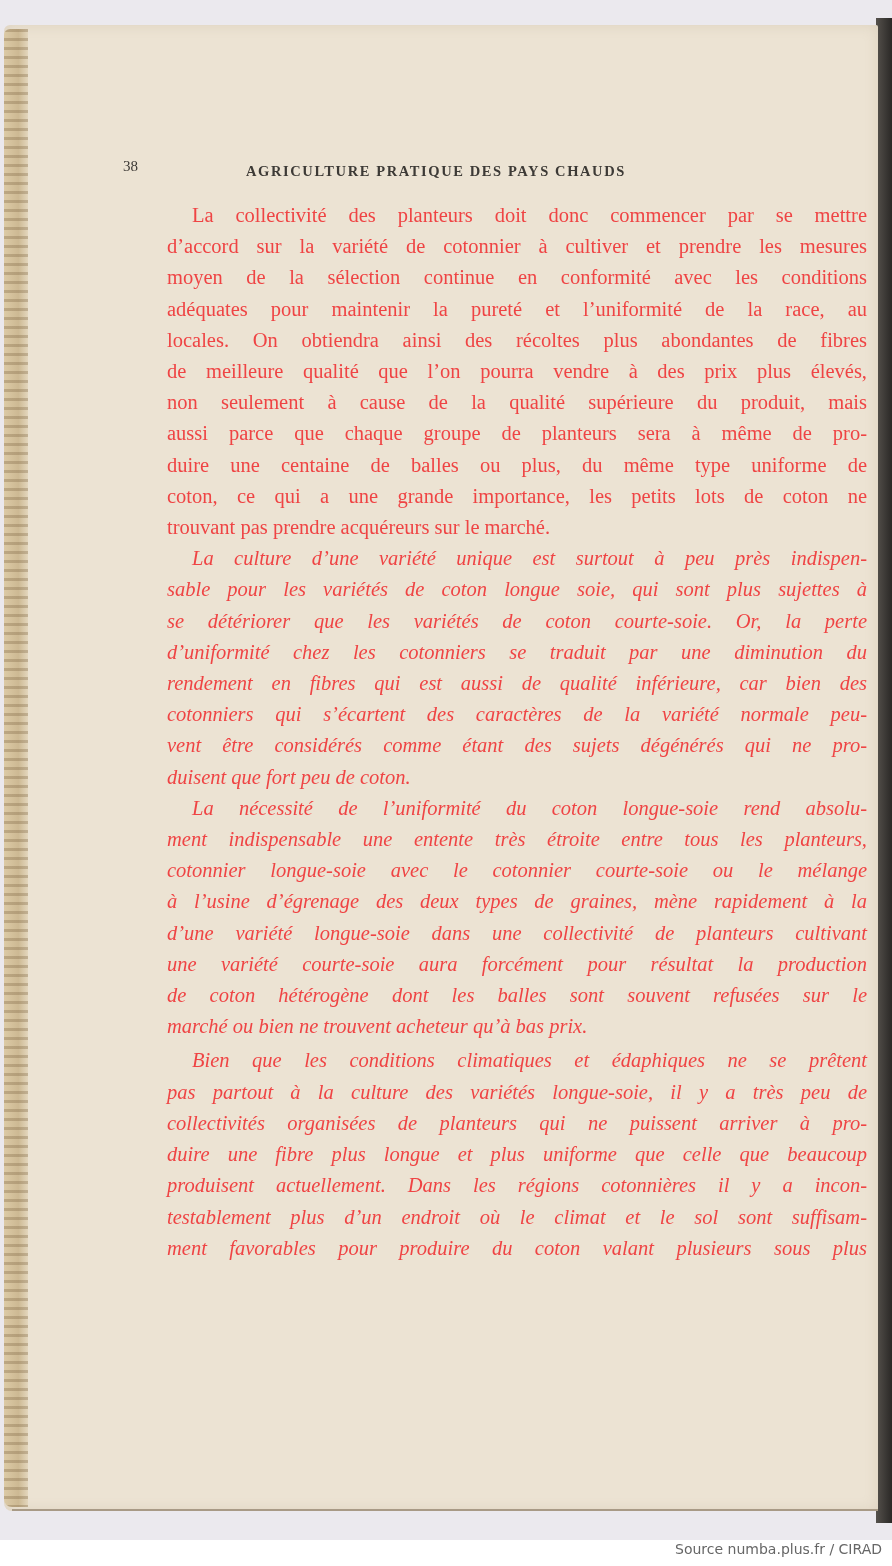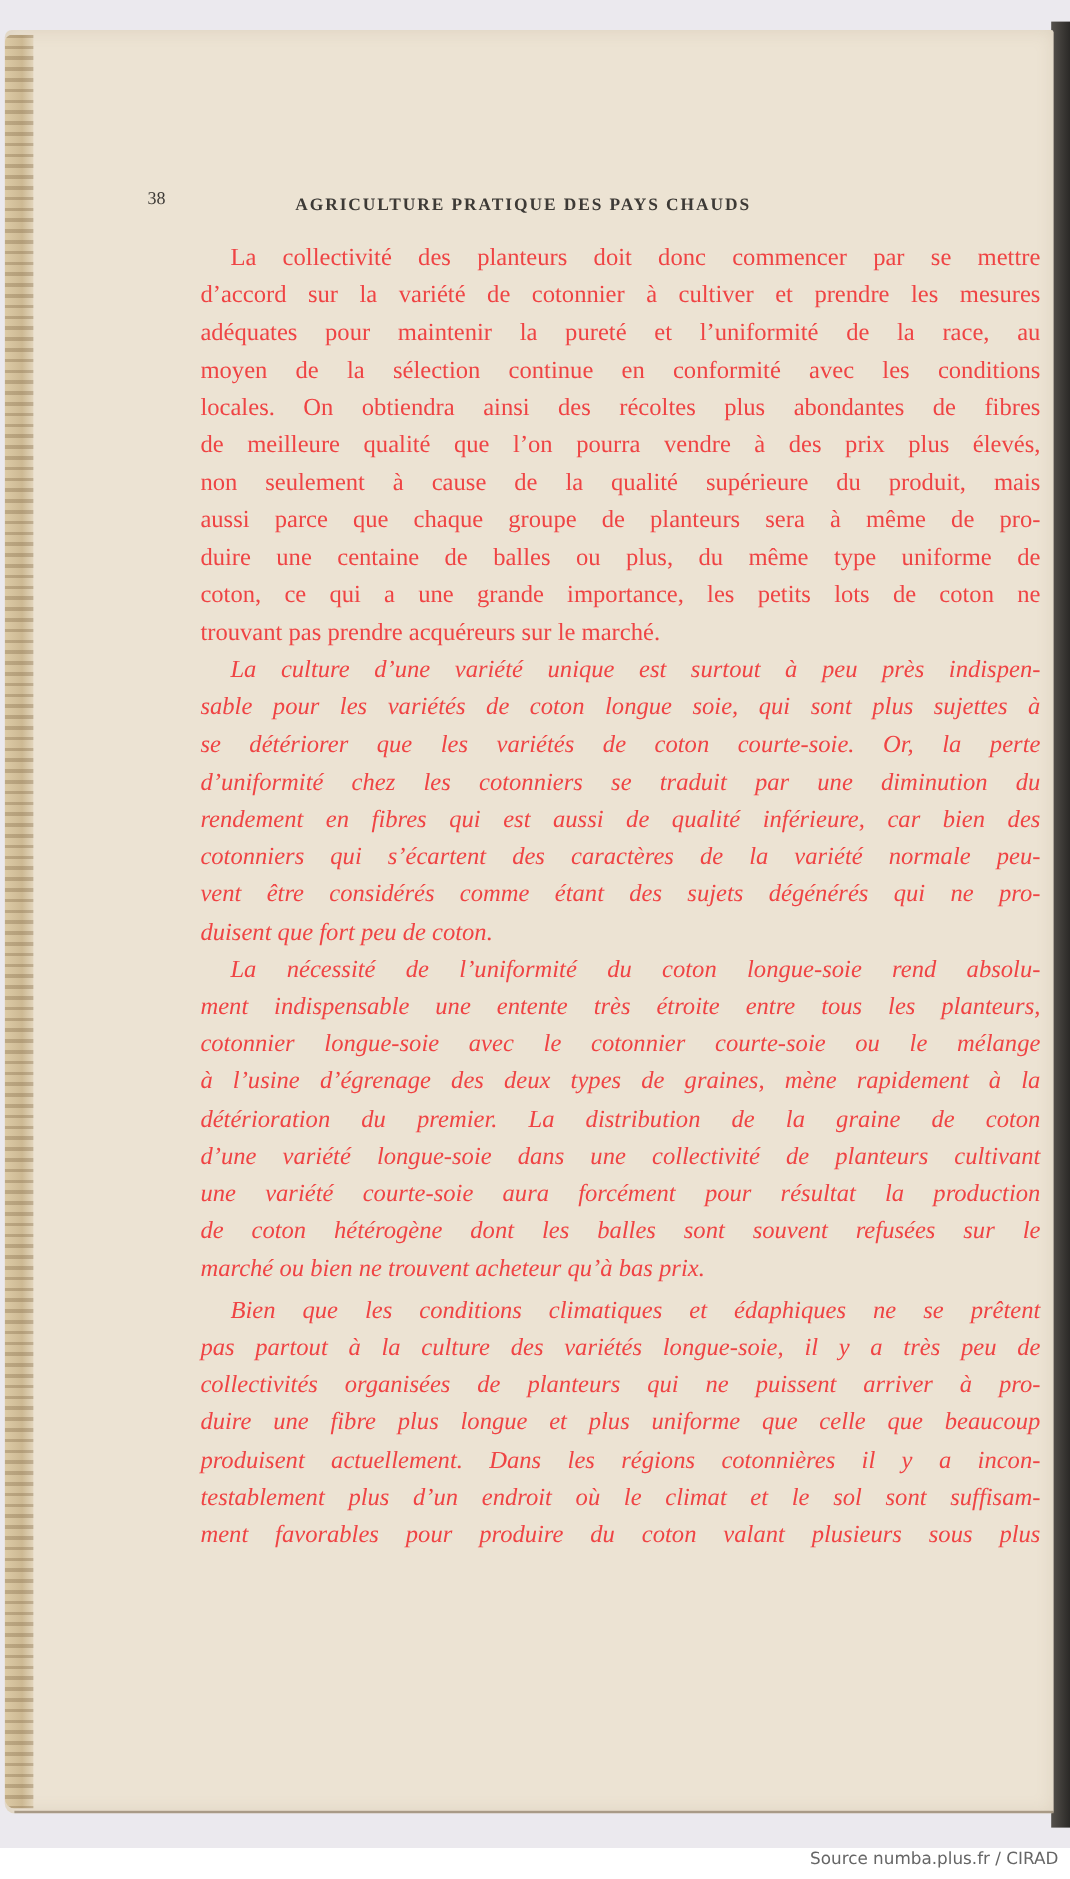--- a/index.html
+++ b/index.html
@@ -71,22 +71,22 @@
 
 <div class="running-head">
   <span class="page-number">38</span>
   <span class="header-title">AGRICULTURE PRATIQUE DES PAYS CHAUDS</span>
 </div>
 
 <div class="body-text">
   <p class="para">
     <span class="line indent">La collectivité des planteurs doit donc commencer par se mettre</span>
     <span class="line">d’accord sur la variété de cotonnier à cultiver et prendre les mesures</span>
+    <span class="line">moyen de la sélection continue en conformité avec les conditions</span>
     <span class="line">adéquates pour maintenir la pureté et l’uniformité de la race, au</span>
-    <span class="line">moyen de la sélection continue en conformité avec les conditions</span>
     <span class="line">locales. On obtiendra ainsi des récoltes plus abondantes de fibres</span>
     <span class="line">de meilleure qualité que l’on pourra vendre à des prix plus élevés,</span>
     <span class="line">non seulement à cause de la qualité supérieure du produit, mais</span>
     <span class="line">aussi parce que chaque groupe de planteurs sera à même de pro-</span>
     <span class="line">duire une centaine de balles ou plus, du même type uniforme de</span>
     <span class="line">coton, ce qui a une grande importance, les petits lots de coton ne</span>
     <span class="line last">trouvant pas prendre acquéreurs sur le marché.</span>
   </p>
   <p class="para">
     <span class="line indent">La culture d’une variété unique est surtout à peu près indispen-</span>
@@ -96,21 +96,20 @@
     <span class="line">rendement en fibres qui est aussi de qualité inférieure, car bien des</span>
     <span class="line">cotonniers qui s’écartent des caractères de la variété normale peu-</span>
     <span class="line">vent être considérés comme étant des sujets dégénérés qui ne pro-</span>
     <span class="line last">duisent que fort peu de coton.</span>
   </p>
   <p class="para">
     <span class="line indent">La nécessité de l’uniformité du coton longue-soie rend absolu-</span>
     <span class="line">ment indispensable une entente très étroite entre tous les planteurs,</span>
     <span class="line">cotonnier longue-soie avec le cotonnier courte-soie ou le mélange</span>
     <span class="line">à l’usine d’égrenage des deux types de graines, mène rapidement à la</span>
-    <span class="line">détérioration du premier. La distribution de la graine de coton</span>
     <span class="line">d’une variété longue-soie dans une collectivité de planteurs cultivant</span>
     <span class="line">une variété courte-soie aura forcément pour résultat la production</span>
     <span class="line">de coton hétérogène dont les balles sont souvent refusées sur le</span>
     <span class="line last">marché ou bien ne trouvent acheteur qu’à bas prix.</span>
   </p>
   <p class="para gap">
     <span class="line indent">Bien que les conditions climatiques et édaphiques ne se prêtent</span>
     <span class="line">pas partout à la culture des variétés longue-soie, il y a très peu de</span>
     <span class="line">collectivités organisées de planteurs qui ne puissent arriver à pro-</span>
     <span class="line">duire une fibre plus longue et plus uniforme que celle que beaucoup</span>

